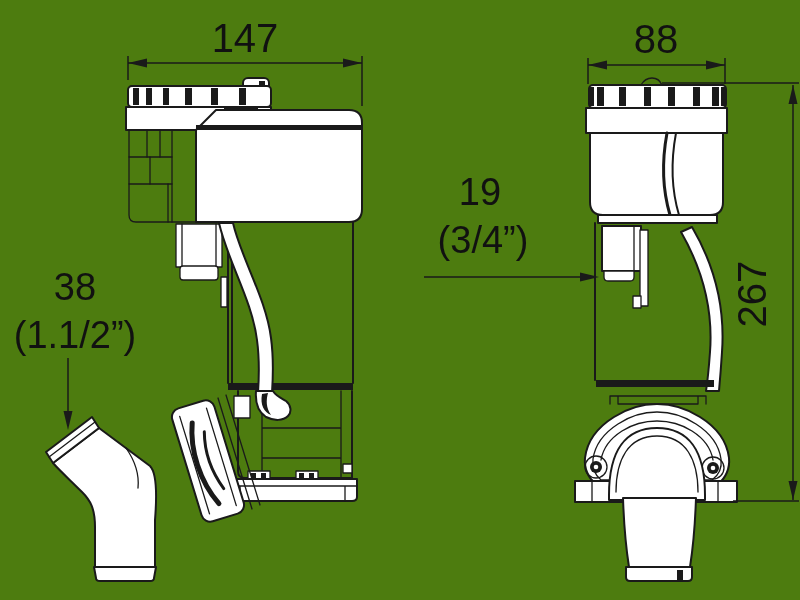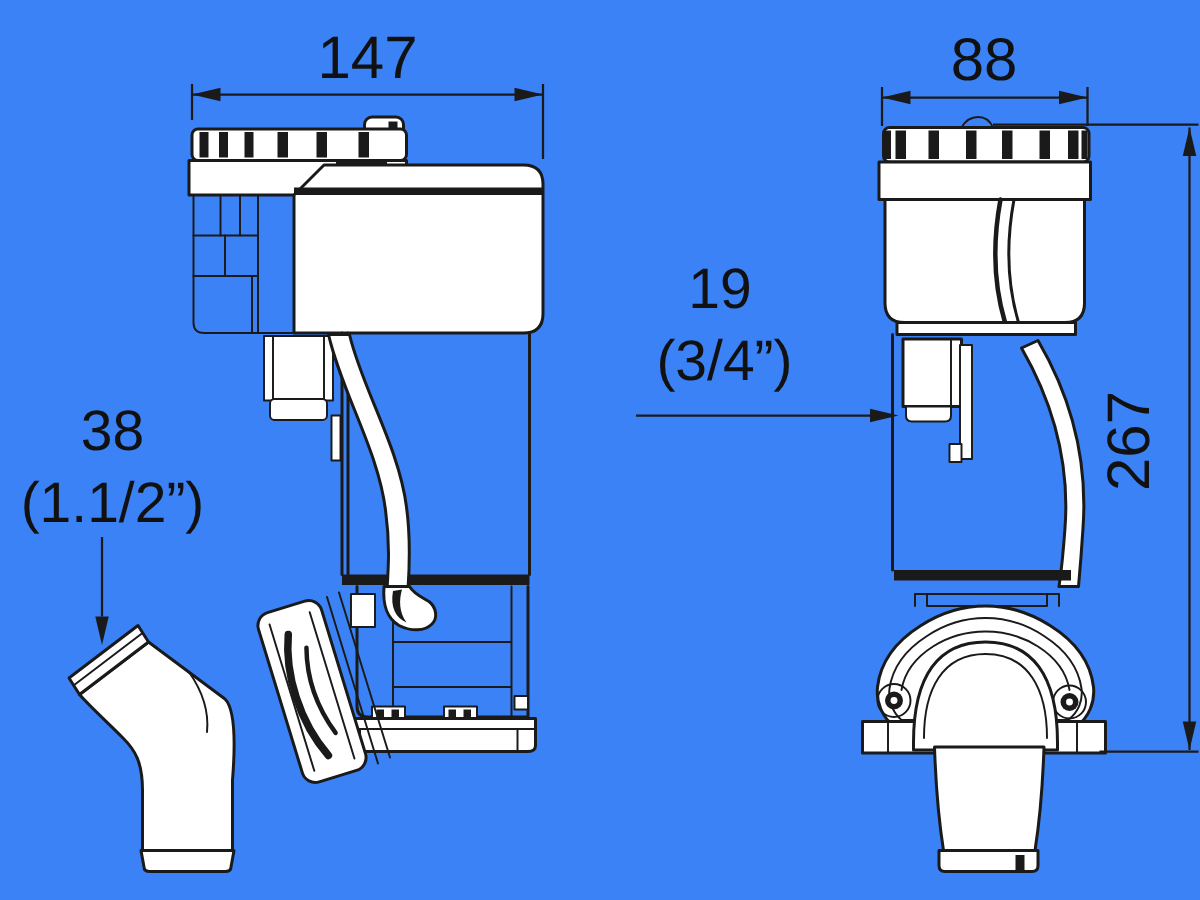--- a/index.html
+++ b/index.html
@@ -1,16 +1,16 @@
 <!DOCTYPE html>
 <html><head>
 <meta charset="utf-8">
 <style>
   html,body{margin:0;padding:0;background:#ffffff;}
-  .stage{width:800px;height:600px;position:relative;background:#3b82f6;overflow:hidden;}
+  .stage{width:800px;height:600px;position:relative;background:#4d7c0f;overflow:hidden;}
   svg{display:block;}
   .p{stroke:#1a1a1a;stroke-width:2;fill:none;stroke-linejoin:round;stroke-linecap:round;}
   .pf{fill:#ffffff;}
   .dk{fill:#1a1a1a;stroke:none;}
   .tn{stroke-width:1.3;}
   .tk{stroke-width:3;}
   .dim{stroke:#1a1a1a;stroke-width:1.5;fill:none;}
   .ah{fill:#1a1a1a;stroke:none;}
   .lbl{font-family:"Liberation Sans",sans-serif;font-size:40px;fill:#111;text-anchor:middle;}
   .lbl2{font-size:38px;}

